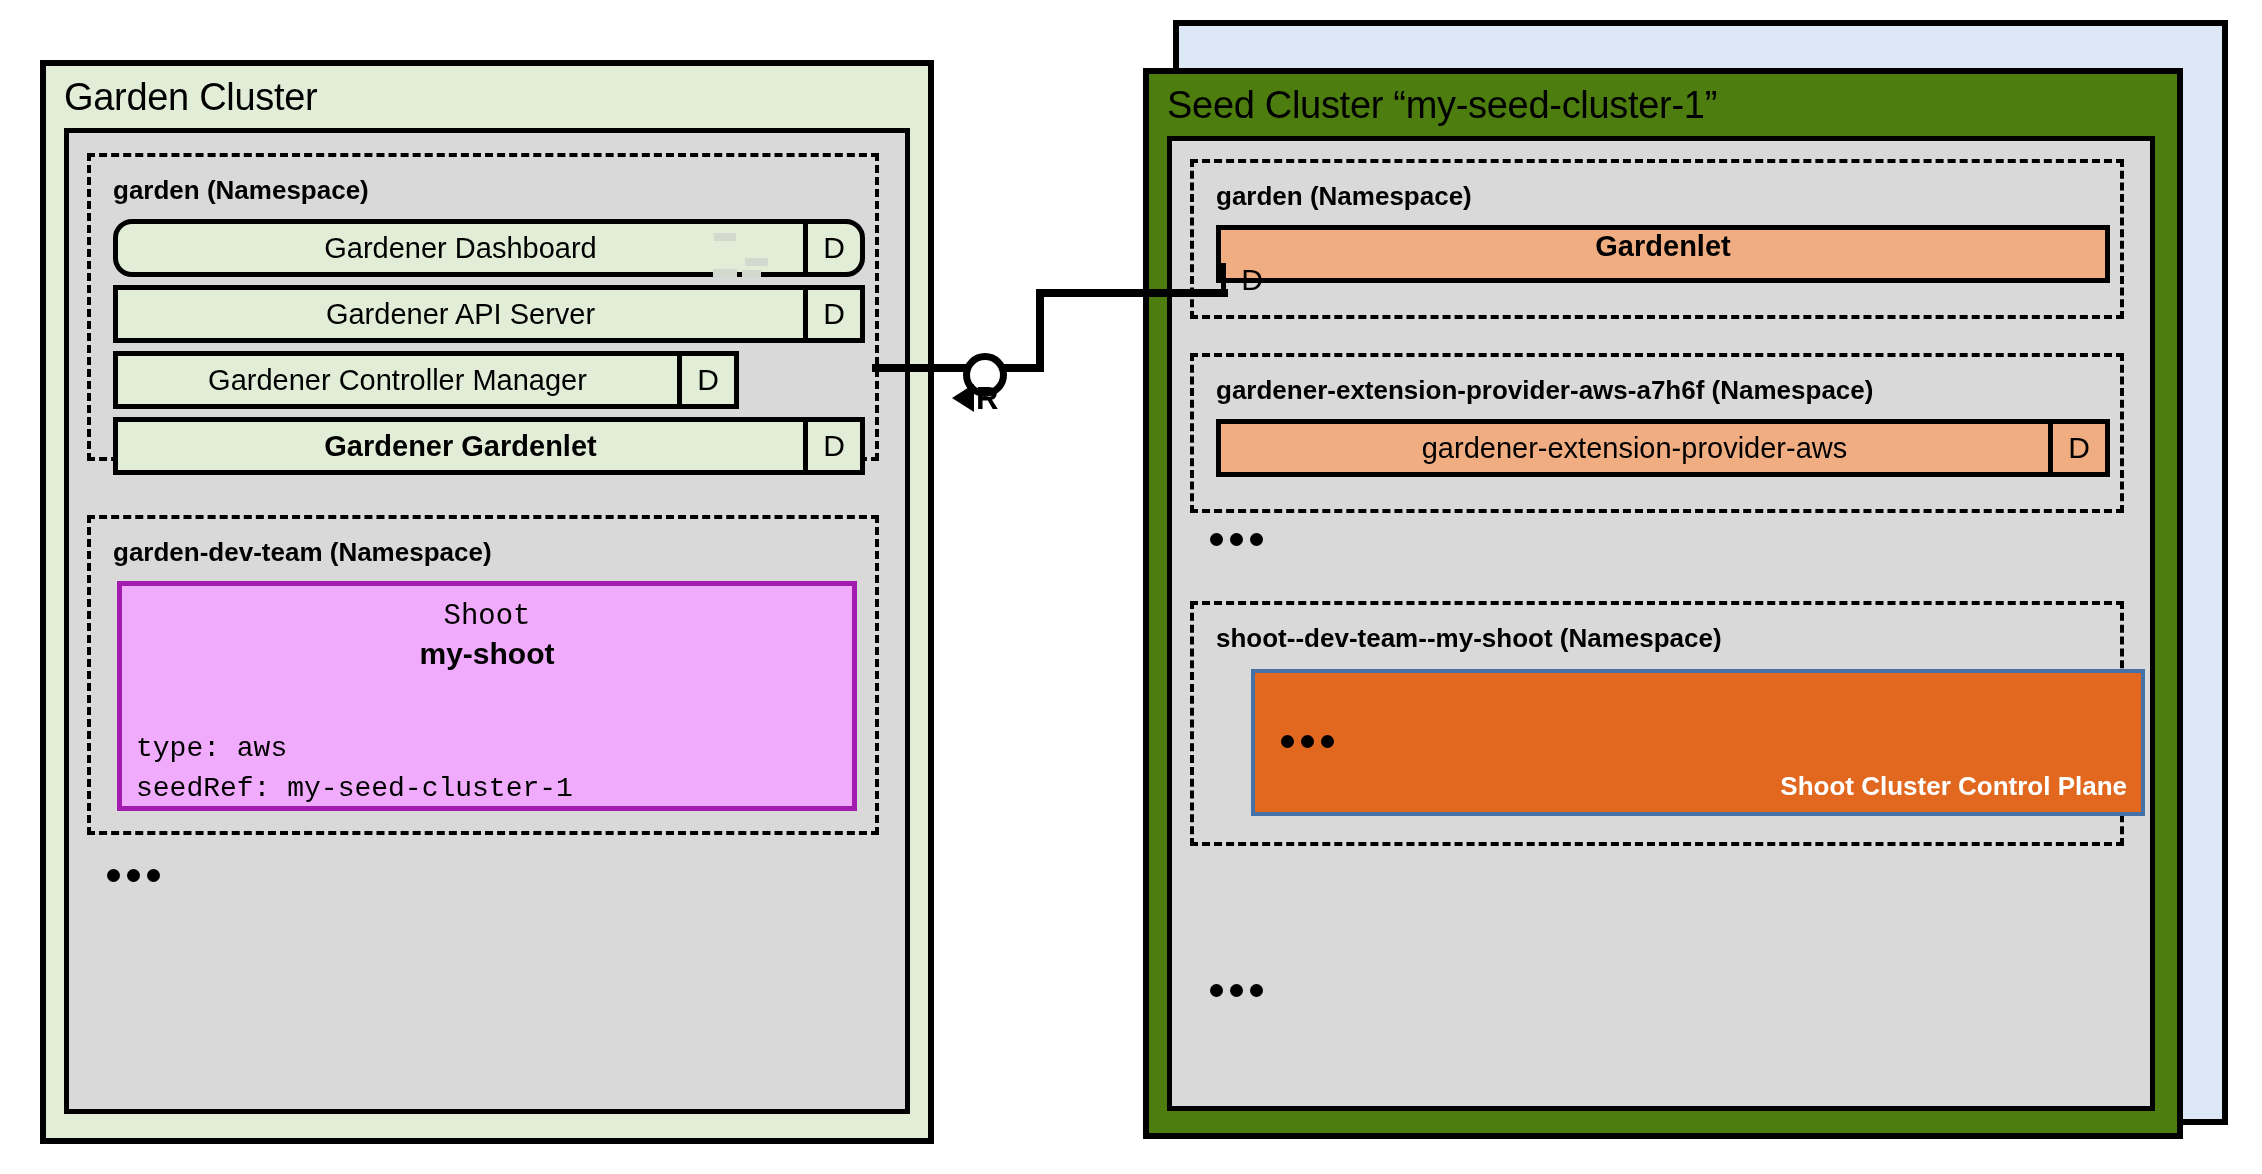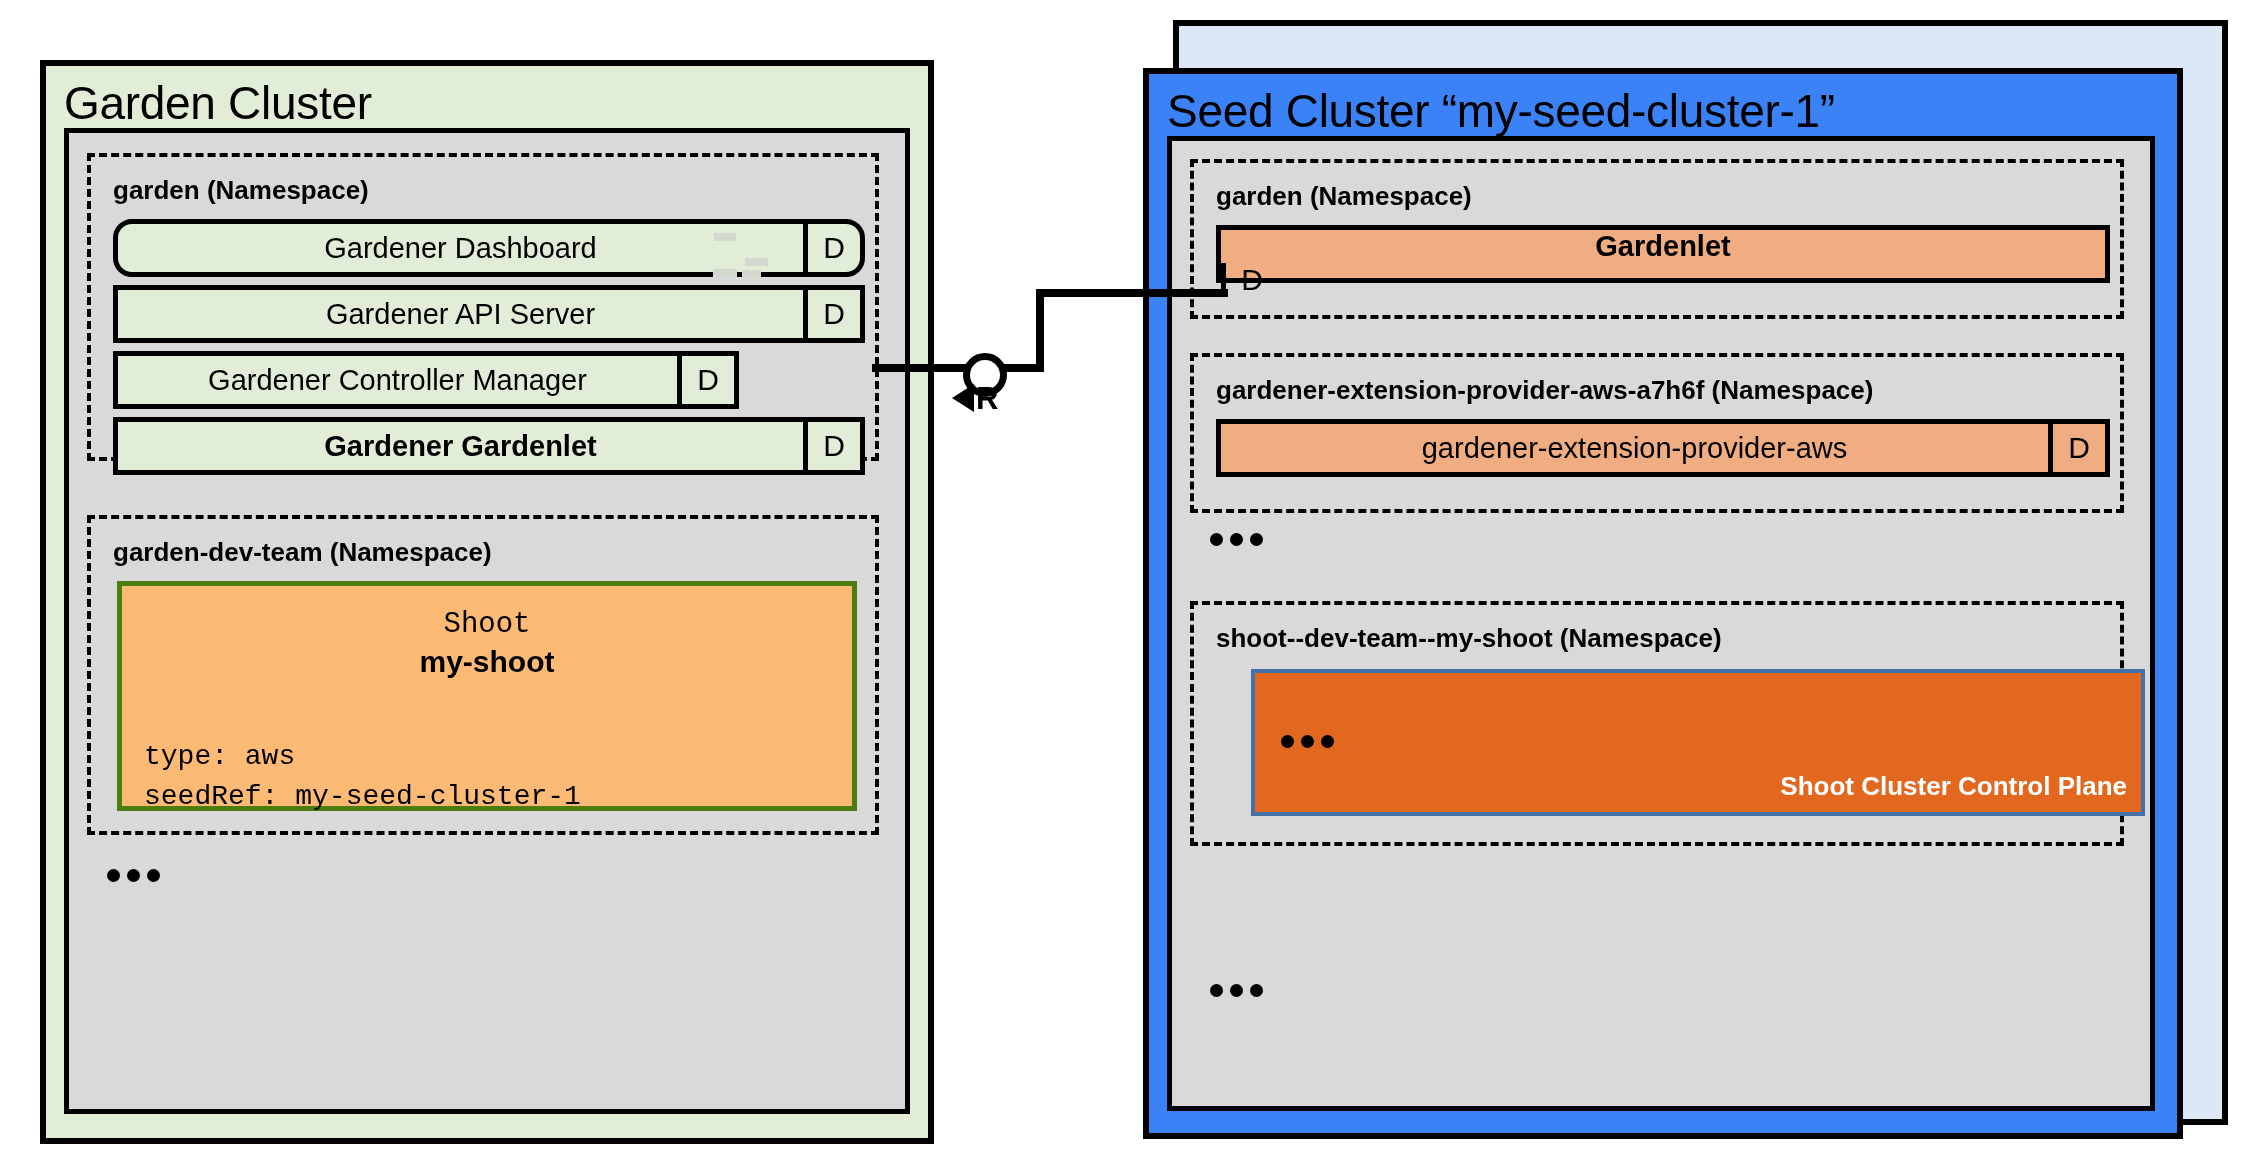--- a/index.html
+++ b/index.html
@@ -16,40 +16,40 @@
   }
 
   .abs { position: absolute; box-sizing: border-box; }
 
   
   .cluster {
     border: 6px solid #000000;
   }
   .cluster-title {
     position: absolute;
-    font-size: 46px;
+    font-size: 38px;
     color: #000000;
     white-space: nowrap;
     letter-spacing: -0.3px;
   }
 
   .garden-cluster {
     left: 40px; top: 60px;
     width: 894px; height: 1084px;
     background: #e2edd8;
   }
   .seed-card-back {
     left: 1173px; top: 20px;
     width: 1055px; height: 1105px;
     background: #dce8f5;
   }
   .seed-cluster {
     left: 1143px; top: 68px;
     width: 1040px; height: 1071px;
-    background: #3b82f6;
+    background: #4d7c0f;
   }
 
   
   .gray-area {
     background: #d9d9d9;
     border: 5px solid #000000;
   }
 
   
   .namespace {
@@ -88,23 +88,23 @@
     justify-content: center;
     font-size: 30px;
     color: #000000;
   }
   .wl-green  { background: #e2edd8; }
   .wl-orange { background: #f0ad81; }
   .wl-bold .wl-name { font-weight: bold; }
 
   
   .shoot-card {
-    background: #fdba74;
-    border: 5px solid #4d7c0f;
-    padding: 8px;
+    background: #f0abfc;
+    border: 5px solid #a21caf;
+    padding: 0;
   }
   .shoot-kind {
     text-align: center;
     font-family: "Liberation Mono", monospace;
     font-size: 29px;
     color: #000000;
     margin-top: 14px;
   }
   .shoot-name {
     text-align: center;

